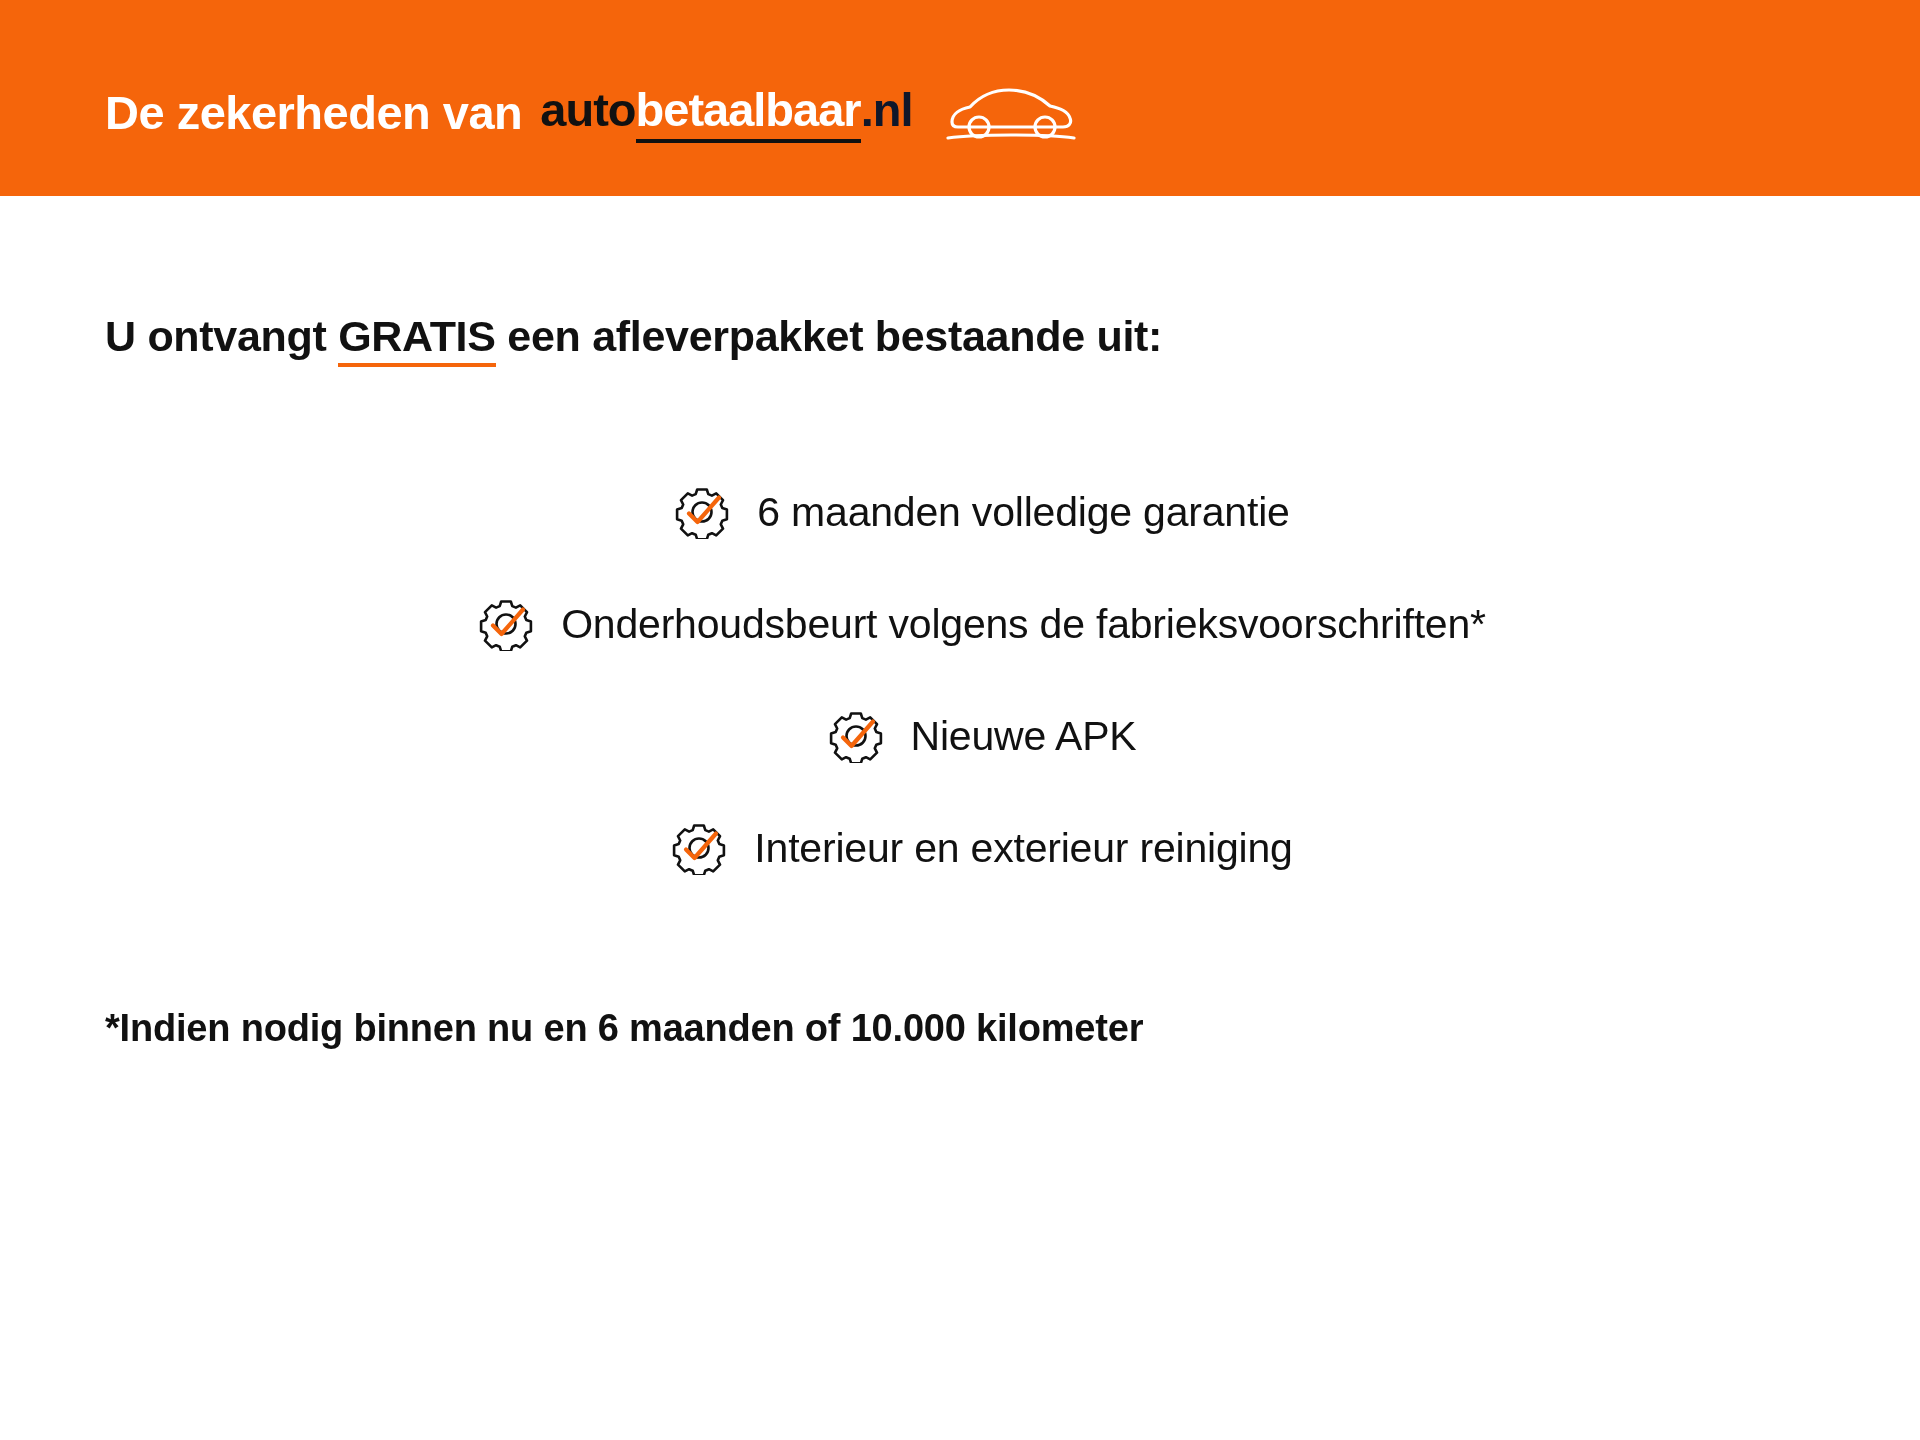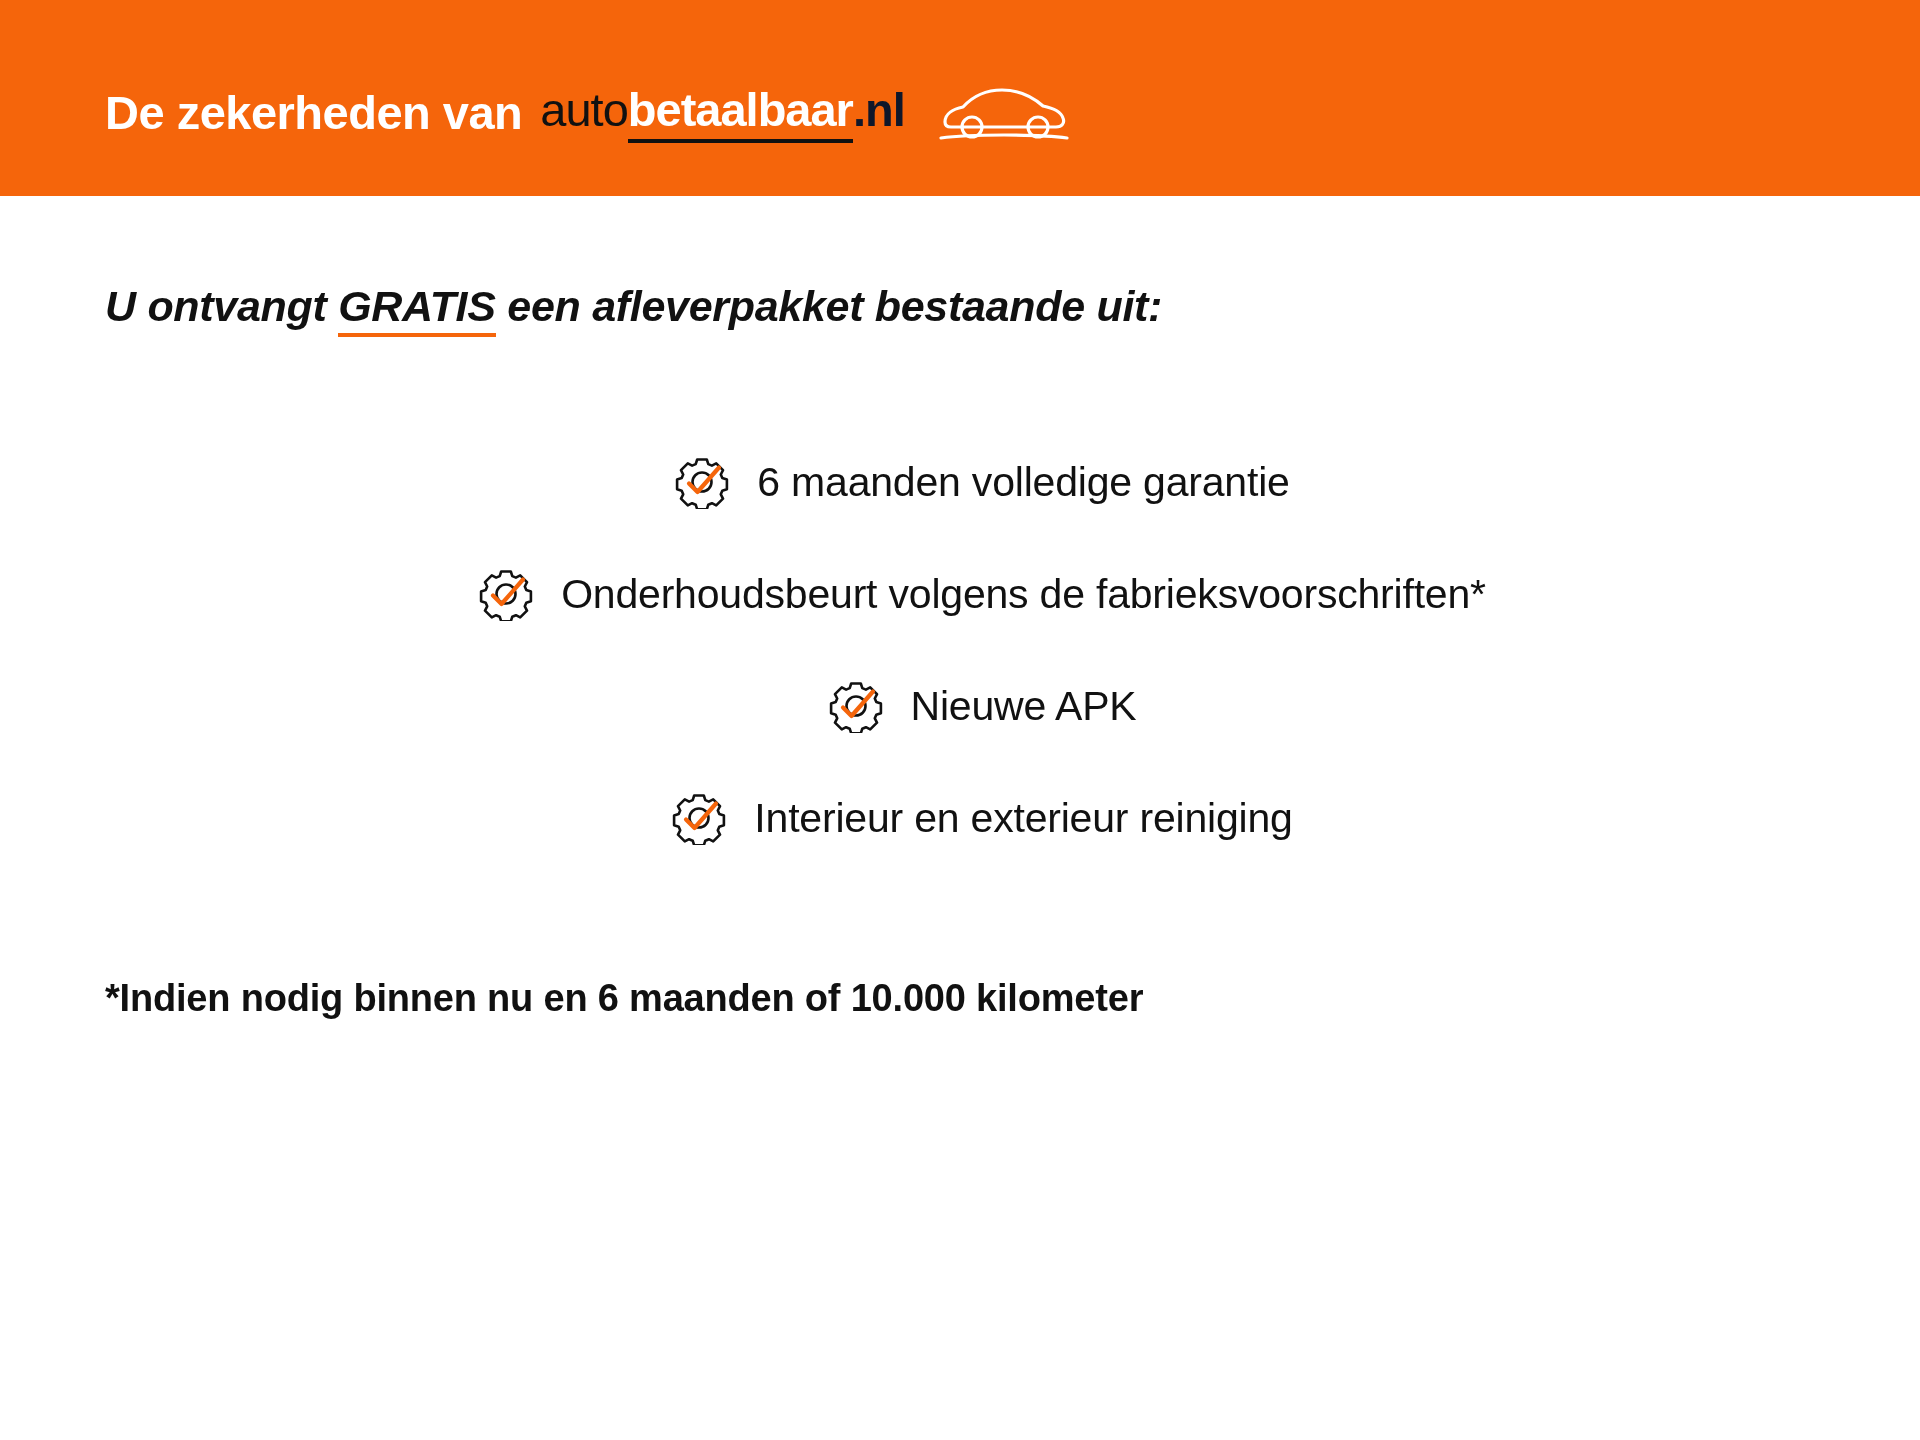--- a/index.html
+++ b/index.html
@@ -49,21 +49,21 @@
 
   .brand-wrap {
     display: inline-flex;
     align-items: baseline;
     position: relative;
     white-space: nowrap;
   }
 
   .brand-auto {
     font-size: 47px;
-    font-weight: normal;
+    font-weight: bold;
     color: #111111;
     letter-spacing: -1px;
   }
 
   .brand-betaalbaar {
     font-size: 47px;
     font-weight: bold;
     color: #ffffff;
     letter-spacing: -1px;
     border-bottom: 4px solid #111111;
@@ -87,27 +87,26 @@
   .content {
     position: absolute;
     left: 0;
     top: 196px;
     width: 1920px;
     padding-left: 105px;
     padding-right: 60px;
   }
 
   .headline {
-    margin-top: 86px;
+    margin-top: 116px;
     font-size: 43px;
     font-weight: bold;
     color: #111111;
     letter-spacing: -0.3px;
     white-space: nowrap;
-    font-style: italic;
   }
 
   .headline .gratis {
     border-bottom: 4px solid #F5650B;
     padding-bottom: 3px;
   }
 
   .feature-list {
     margin-top: 95px;
     list-style: none;

